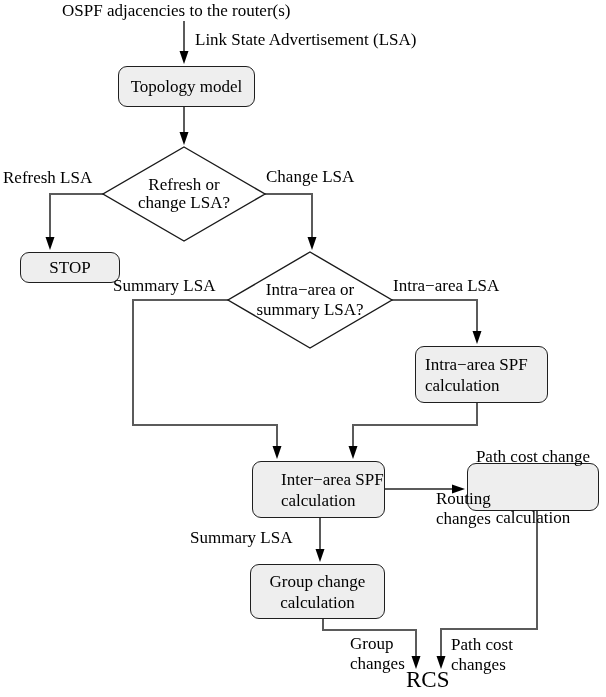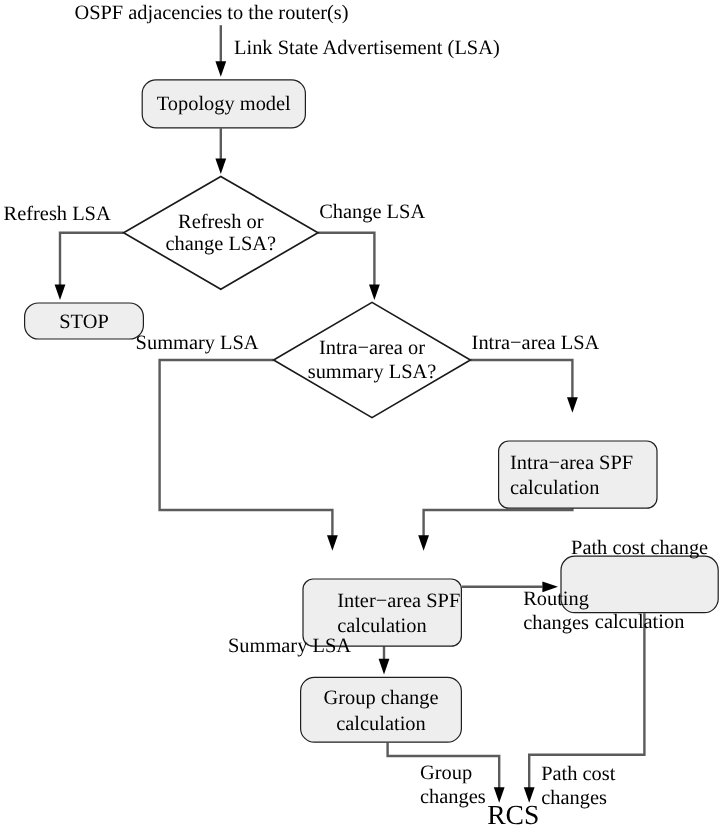--- a/index.html
+++ b/index.html
@@ -9,22 +9,22 @@
     overflow:hidden;
   }
   #edges{position:absolute;left:0;top:0;width:606px;height:697px;z-index:1;}
   .edge{stroke:#5b5b5b;stroke-width:2;fill:none;}
   .head{fill:#000;stroke:none;}
   .node{
     position:absolute;z-index:2;box-sizing:border-box;
     background:#eeeeee;border:1.6px solid #1f1f1f;border-radius:9px;
     font-size:17px;line-height:21px;display:flex;flex-direction:column;justify-content:center;
   }
-  .node.center{align-items:center;text-align:center;border-radius:12px;}
-  .node.leftpad{padding-left:9px;margin-top:21px;}
+  .node.center{align-items:center;text-align:center;}
+  .node.leftpad{padding-left:9px;}
   .dtext{
     position:absolute;z-index:2;text-align:center;font-size:17px;
   }
   .lbl{position:absolute;z-index:2;font-size:17px;white-space:nowrap;line-height:20px;}
   .lbl span{display:block;}
   .rcs{font-size:23px;}
 </style>
 </head>
 <body>
 

